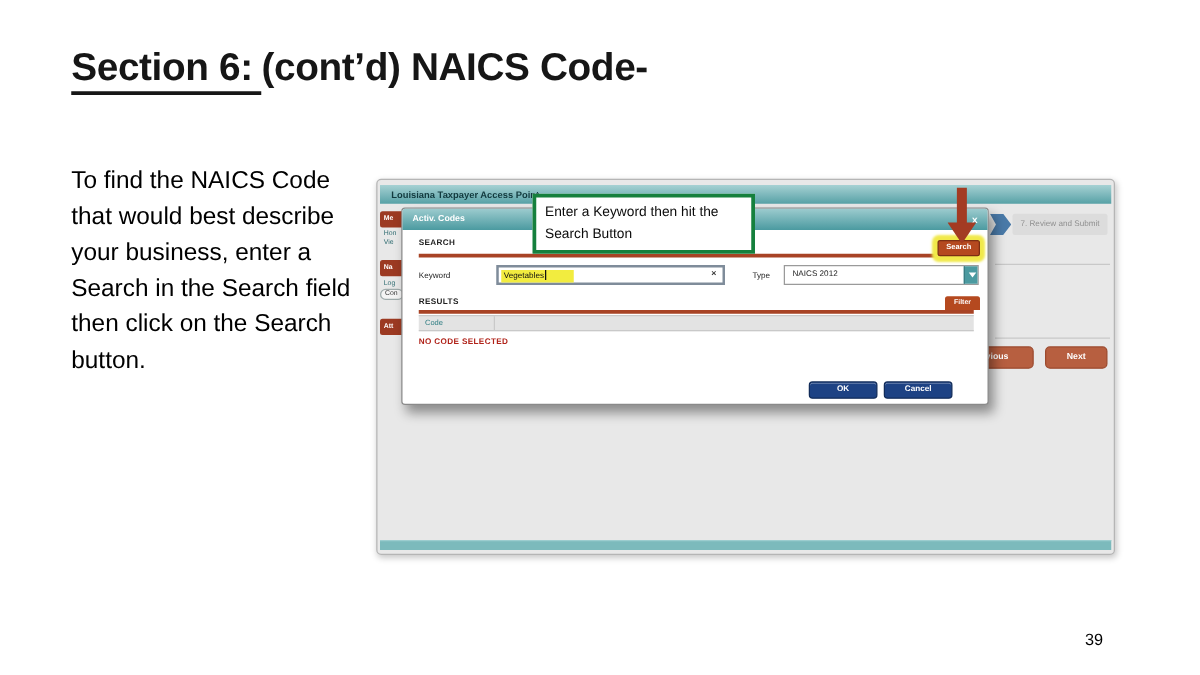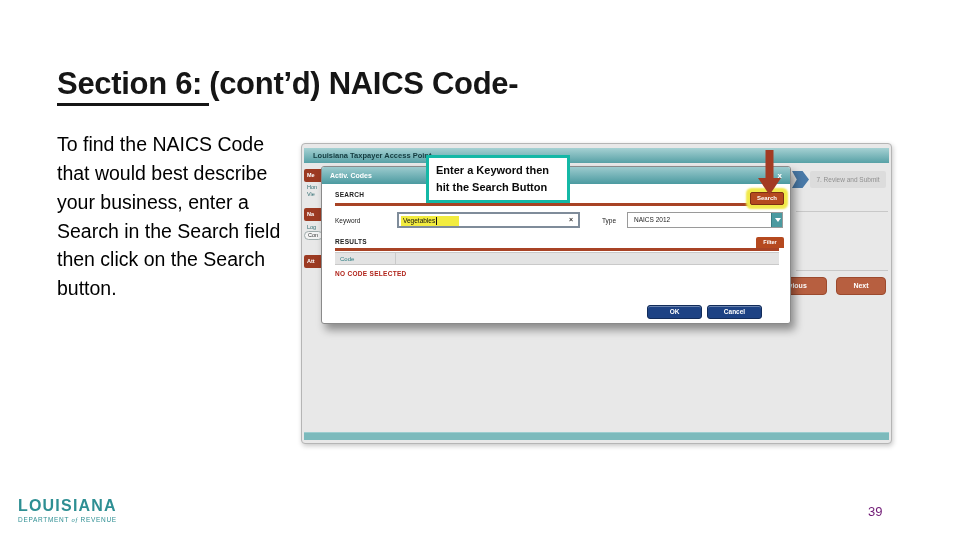--- a/index.html
+++ b/index.html
@@ -2,21 +2,21 @@
 <html><head>
 <meta charset="utf-8">
 <style>
   * { margin:0; padding:0; box-sizing:border-box; }
   html,body { width:960px; height:540px; background:#fff; overflow:hidden;
               font-family:"Liberation Sans", sans-serif; }
   .slide { position:relative; width:960px; height:540px; background:#fff; }
 
   
   .title { position:absolute; left:57px; top:36px; font-size:31px; font-weight:bold;
-           color:#161616; letter-spacing:-0.3px; white-space:nowrap;margin-top:30px; }
+           color:#161616; letter-spacing:-0.3px; white-space:nowrap; }
   .title-u { display:inline-block; border-bottom:3px solid #161616; padding-right:7px; padding-bottom:1px; }
 
   
   .body-text { position:absolute; left:57px; top:130px; width:224px; font-size:19.5px;
                line-height:1.48; color:#000; }
 
   
   .shot { position:absolute; left:301px; top:143px; width:591px; height:301px;
           background:#e8e8e8; border:1px solid #b5b5b5; border-radius:4px;
           box-shadow:1px 2px 5px rgba(0,0,0,.22); }
@@ -91,34 +91,34 @@
   .th-code { position:absolute; left:5px; top:0; line-height:12px; font-size:6px; color:#2e7d82; }
   .th-divider { position:absolute; left:60px; top:0; bottom:0; width:1px; background:#c9c9c9; }
   .m-nocode { position:absolute; left:13px; top:103px; font-size:6.5px; font-weight:bold;
               color:#b02219; letter-spacing:.3px; }
   .m-btn { position:absolute; top:138px; width:55px; height:14px; background:#1d4284;
            border:1px solid #122c5a; border-radius:3px; color:#fff; font-size:6.5px; font-weight:bold;
            text-align:center; line-height:12px; box-shadow:inset 0 1px 0 rgba(255,255,255,.35); }
   .m-ok { left:325px; } .m-cancel { left:385px; }
 
   
-  .callout { position:absolute; left:124px; top:11px; width:144px; background:#fff;
-             border:3px solid #14b8a6; padding:4px 6px 5px 7px; font-size:11px; font-weight:bold;
+  .callout { position:absolute; left:124px; top:11px; width:178px; background:#fff;
+             border:3px solid #15803d; padding:4px 6px 5px 7px; font-size:11px; font-weight:normal;
              color:#0a0a0a; line-height:1.5; z-index:8; }
 
   
   .red-arrow { position:absolute; left:456px; top:6px; width:23px; height:46px; z-index:9; }
 
   
   .logo { position:absolute; left:18px; top:497px; color:#2e8f93; }
   .logo-1 { font-size:16px; font-weight:bold; letter-spacing:1.2px; line-height:1.1; }
   .logo-2 { font-size:6.5px; letter-spacing:.7px; margin-top:1px; }
   .logo-2 em { font-family:"Liberation Serif", serif; font-style:italic; }
 
-  .page-num { position:absolute; left:868px; top:504px; font-size:13px; color:#701a75; }
+  .page-num { position:absolute; left:868px; top:504px; font-size:13px; color:#000000; }
 </style>
 </head>
 <body>
 
 <div class="slide">
 
   <div class="title">
     <span class="title-u">Section 6:</span><span>(cont’d) NAICS Code-</span>
   </div>
 
@@ -185,24 +185,16 @@
     <div class="callout">Enter a Keyword then hit the Search Button</div>
 
     <svg class="red-arrow" viewBox="0 0 23 46">
       <rect x="7.5" y="0" width="8" height="30" fill="#a33b23"></rect>
       <polygon points="0,28 23,28 11.5,45" fill="#a33b23"></polygon>
     </svg>
 
     <div class="shot-bottombar"></div>
   </div>
 
-  <div class="logo">
-    <div class="logo-1">LOUISIANA</div>
-    <div class="logo-2">
-      <span>DEPARTMENT</span>
-      <em>of</em>
-      <span>REVENUE</span>
-    </div>
-  </div>
 
   <div class="page-num">39</div>
 
 </div>
 
 </body></html>

